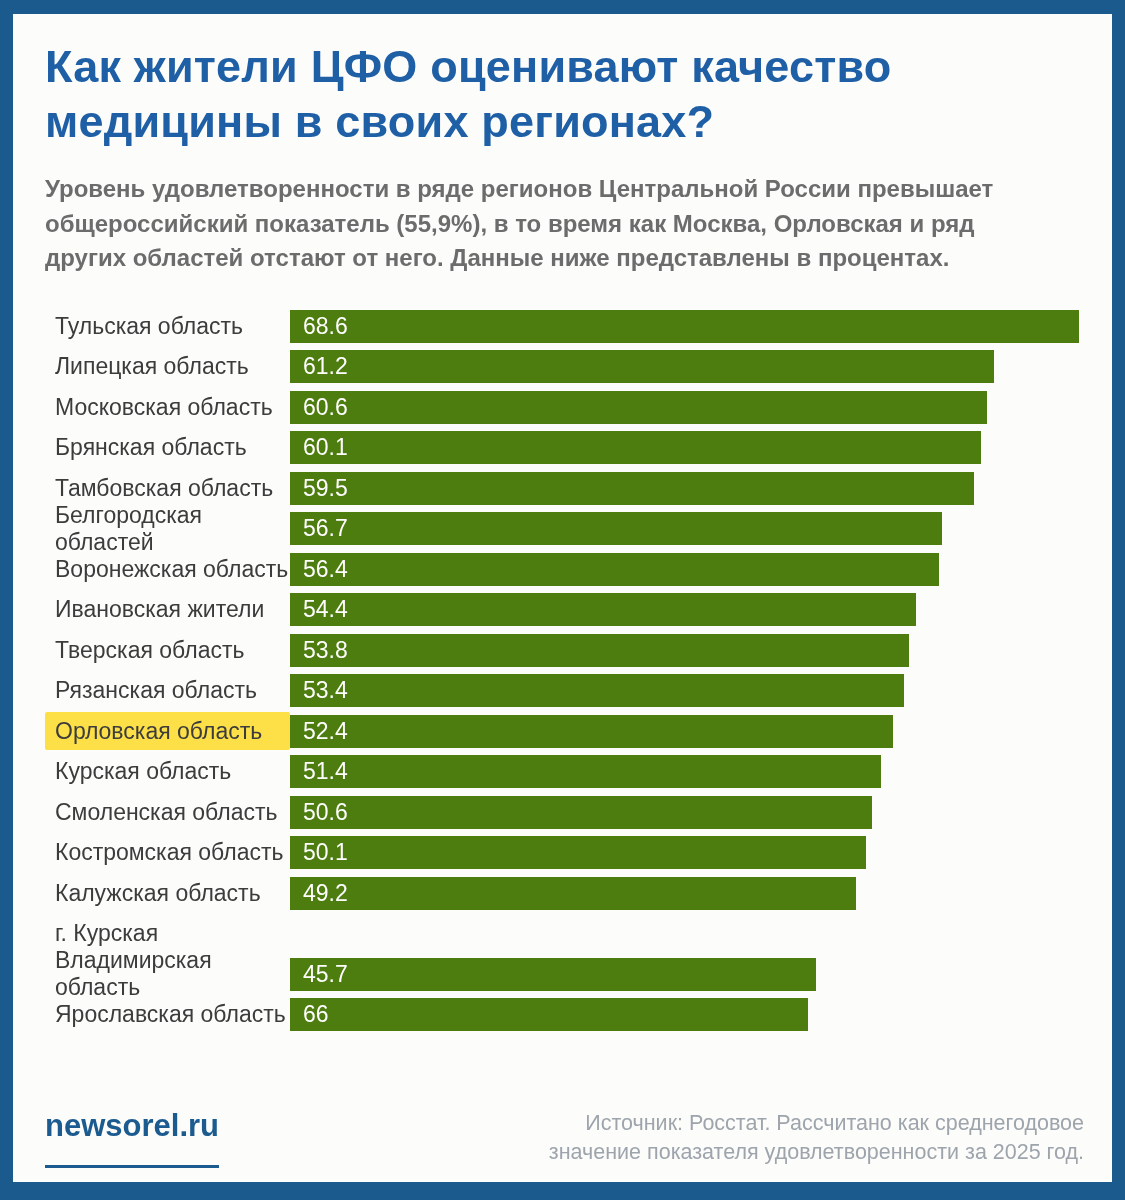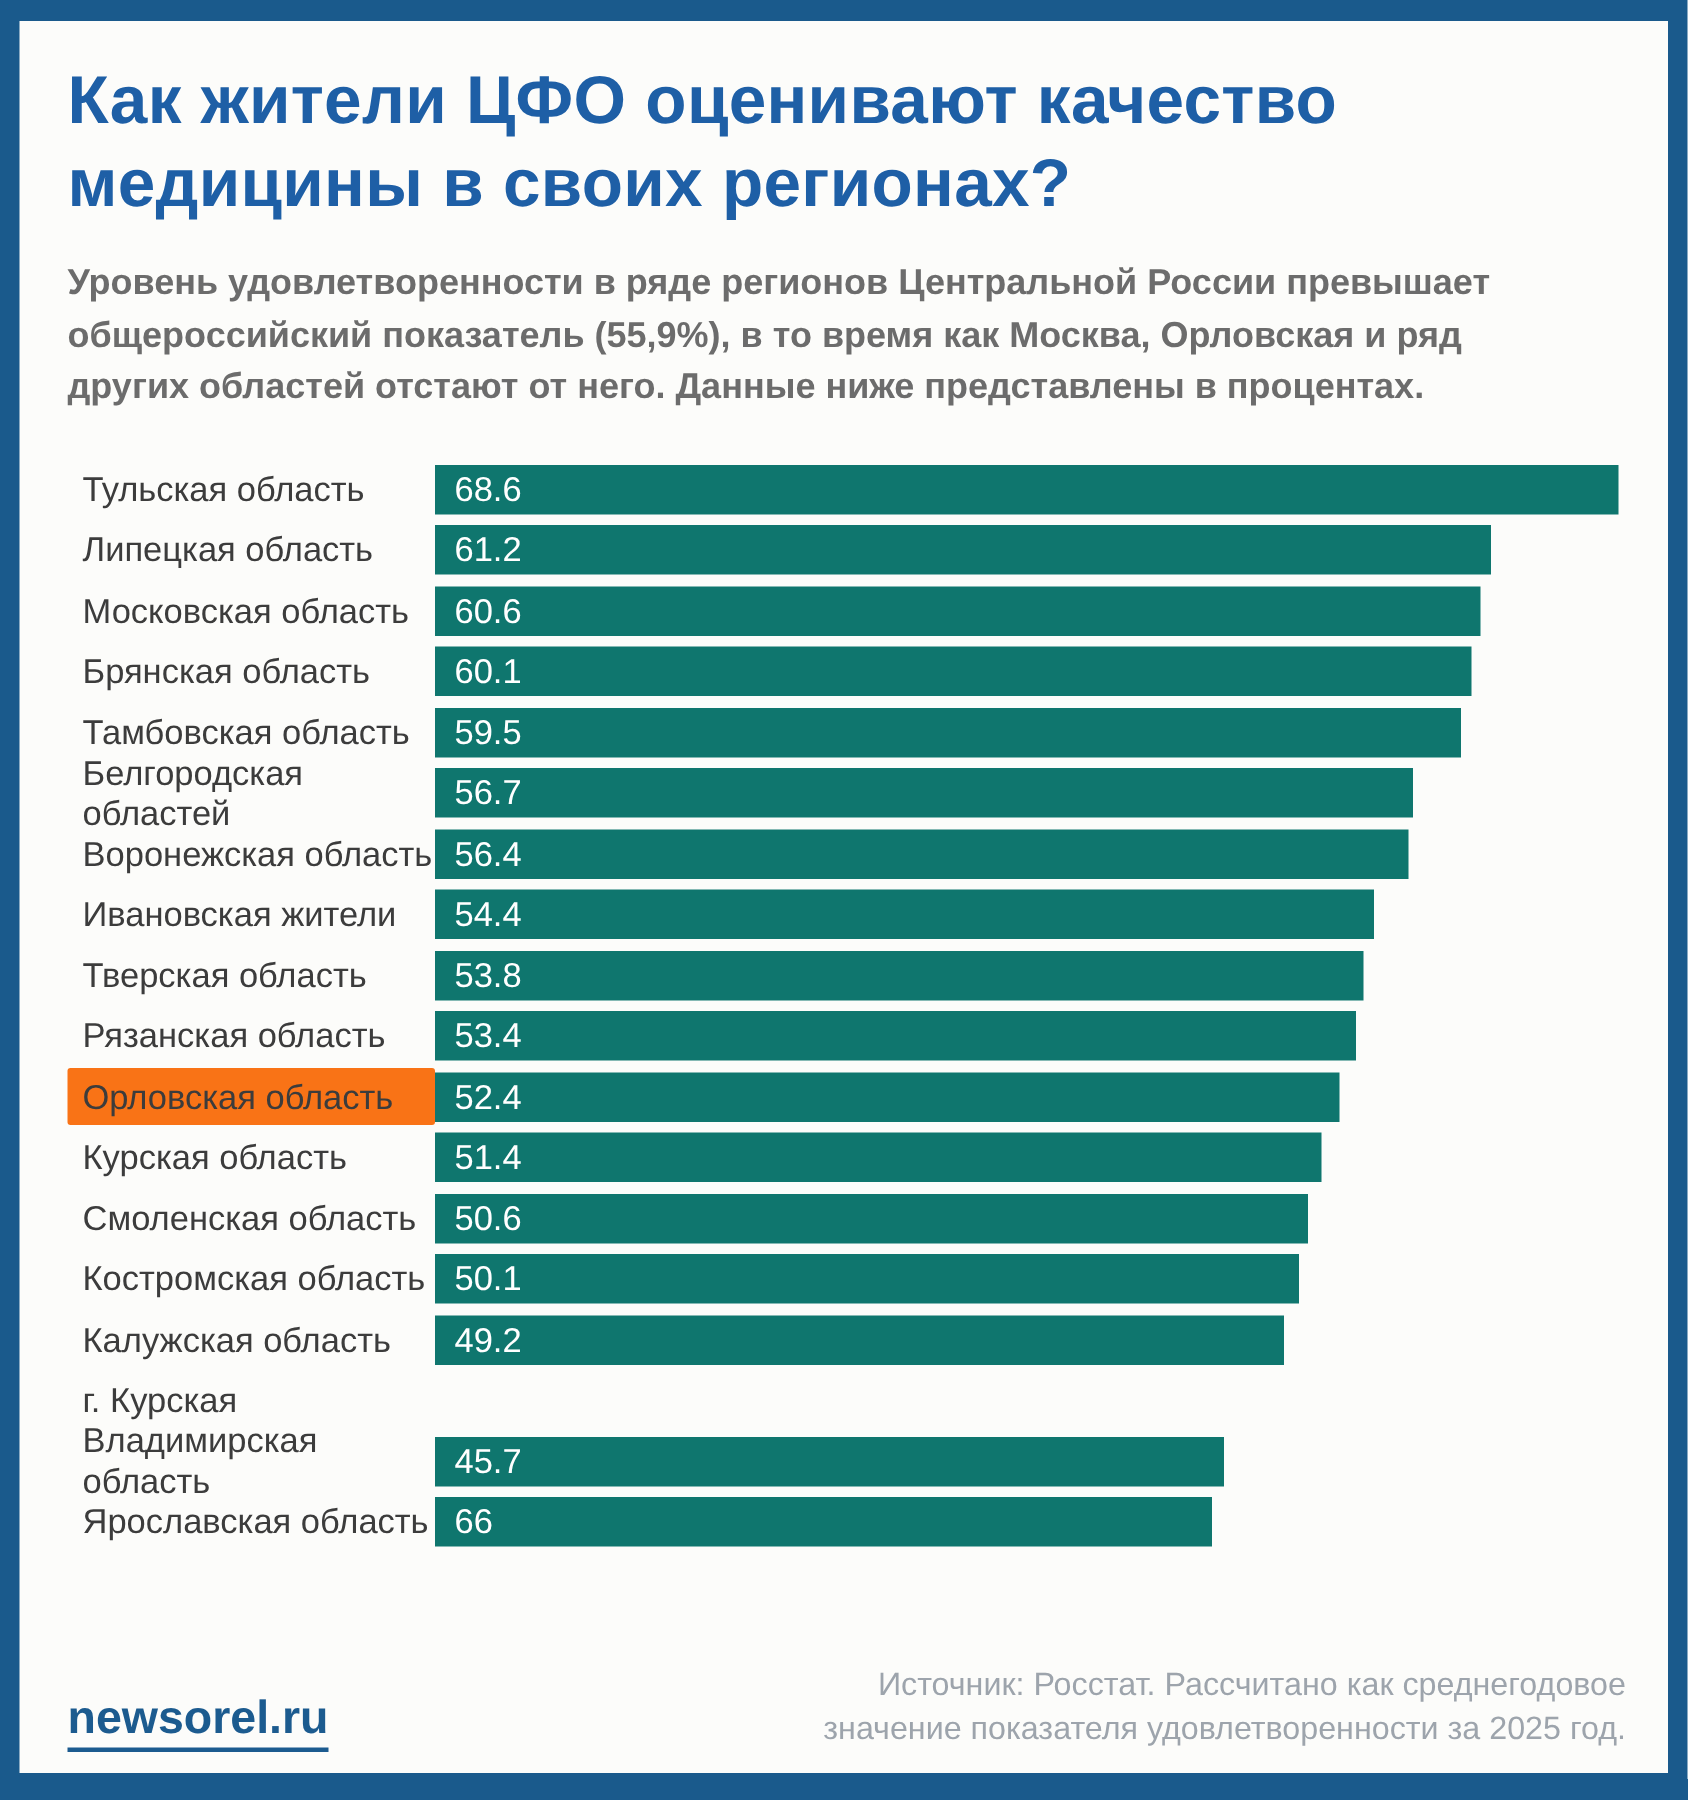--- a/index.html
+++ b/index.html
@@ -44,47 +44,46 @@
     width:245px;
     flex:0 0 245px;
     height:38px;
     display:flex;
     align-items:center;
     padding-left:10px;
     font-size:23px;
     color:#3C3C3C;
   }
   .row.hl .rlabel {
-    background:#f97316;
+    background:#fde047;
     border-radius:2px;
   }
   .track {
     flex:1 1 auto;
     height:33px;
     position:relative;
   }
   .bar {
     height:33px;
-    background:#0f766e;
+    background:#4d7c0f;
     display:flex;
     align-items:center;
   }
   .bval {
     padding-left:13px;
     font-size:23px;
     font-weight:500;
     color:#FFFFFF;
     white-space:nowrap;
   }
   .footer {
     position:absolute;
     left:32px; right:28px; bottom:14px;
     display:flex;
     justify-content:space-between;
-    align-items:flex-end;
   }
   .site {
     font-size:31px;
     font-weight:700;
     color:#1C5B8F;
     border-bottom:3px solid #1C5B8F;
     padding-bottom:3px;
     line-height:1.1;
     cursor:pointer;
   }

